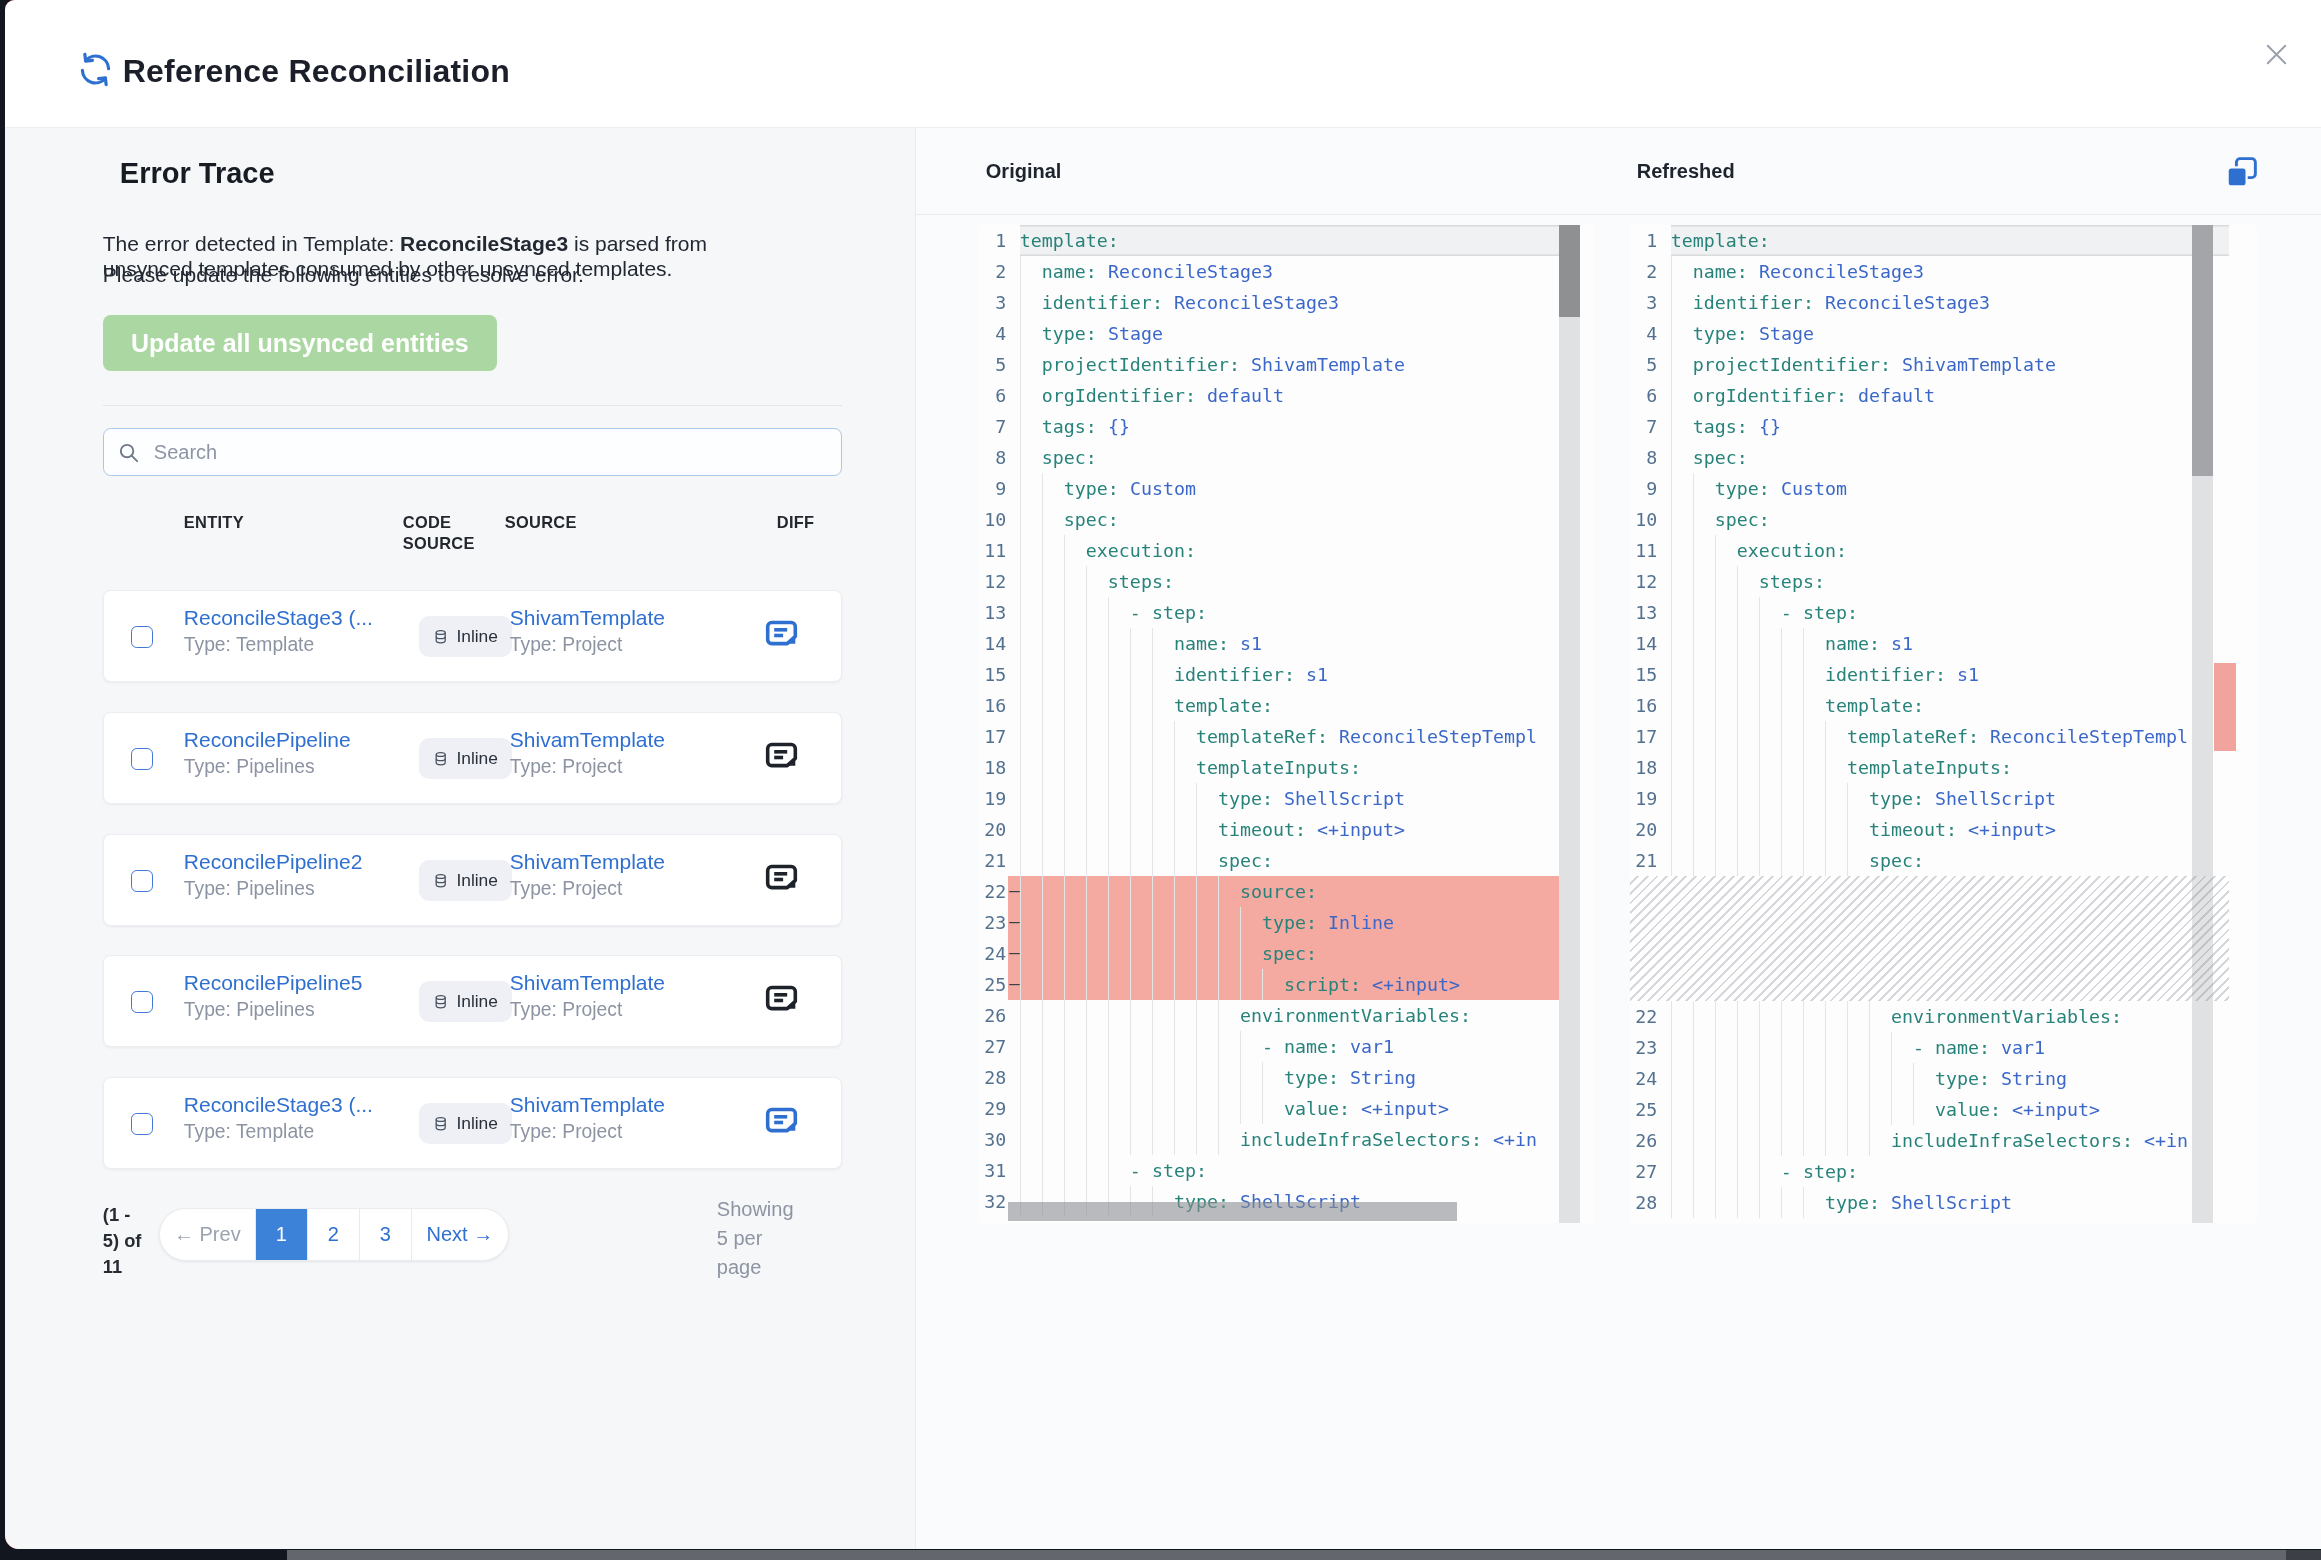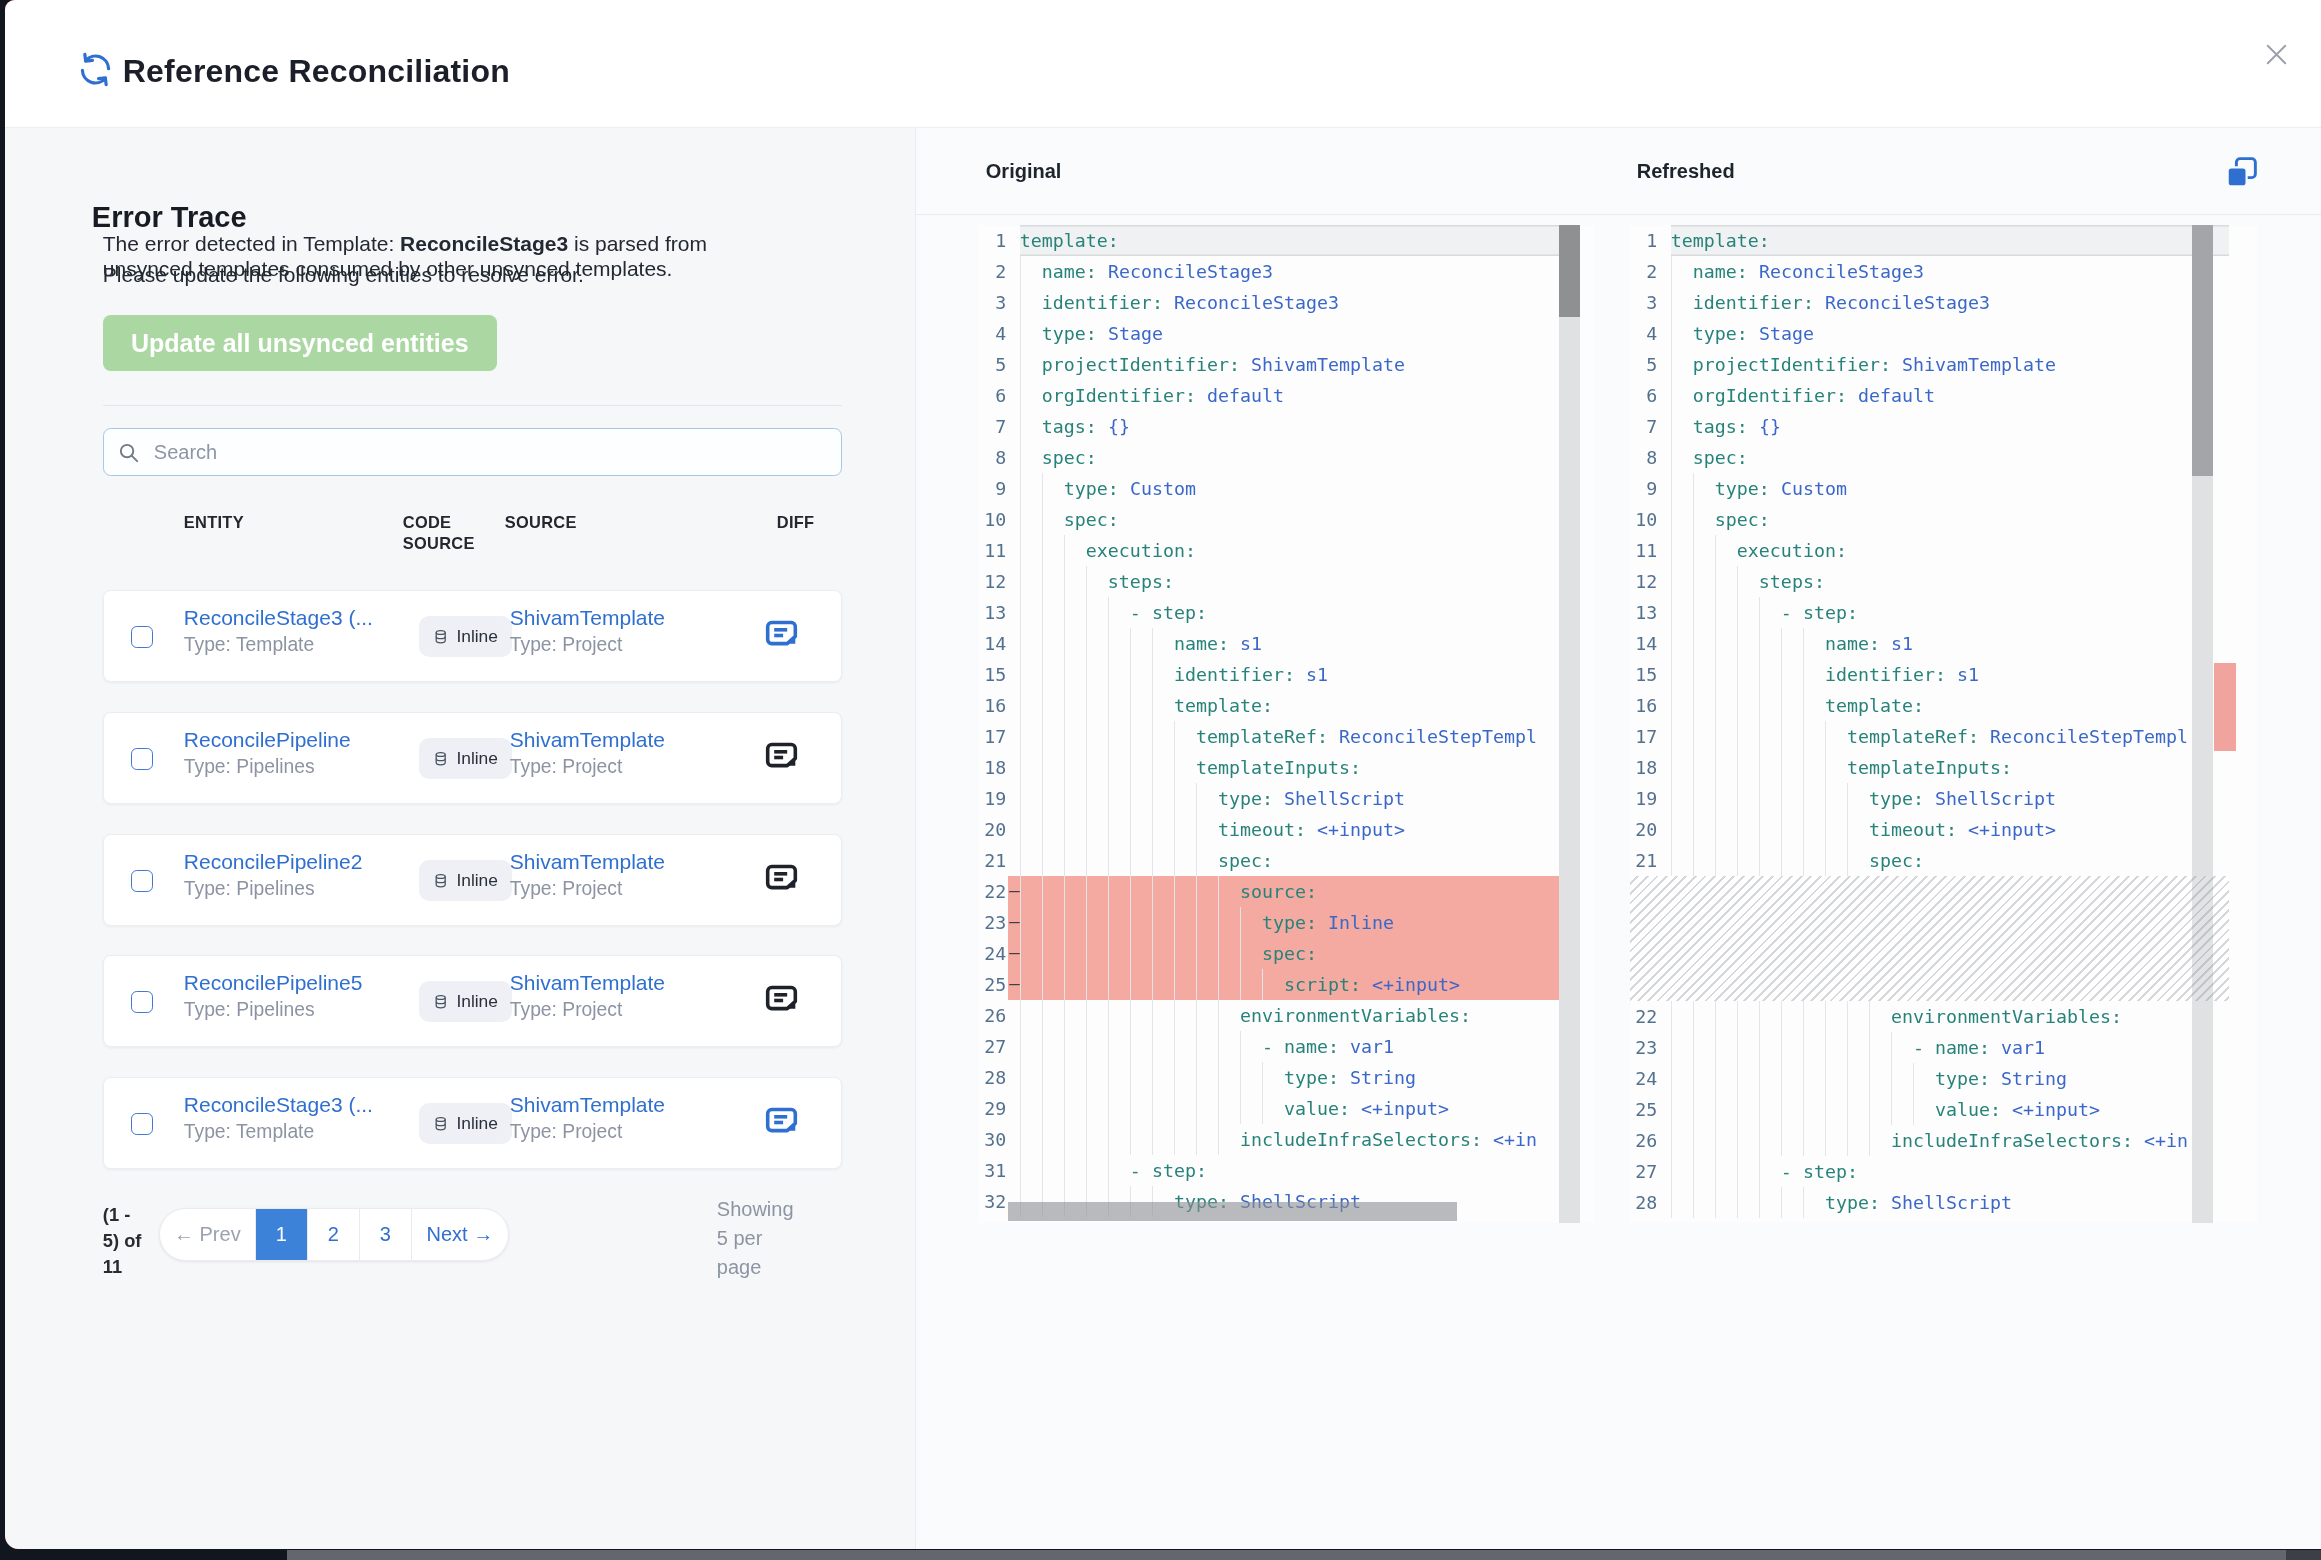--- a/index.html
+++ b/index.html
@@ -18,21 +18,21 @@
   .mheader { position:absolute; left:0; top:0; right:0; height:128px; background:#fff;
              border-bottom:1.4px solid #eceef2; z-index:4; }
   .mtitle { position:absolute; left:118px; top:53px; font-size:32px; font-weight:bold; color:#1a1f29; letter-spacing:0.2px; }
   .refresh-ic { position:absolute; left:72px; top:51px; width:37px; height:37px; }
   .close-ic { position:absolute; left:2254px; top:37px; width:35px; height:35px; cursor:pointer; }
 
   .body-left { position:absolute; left:0; top:128px; width:910px; bottom:0; background:#f6f7f9; }
   .body-right { position:absolute; left:910px; top:128px; right:0; bottom:0; background:#fafbfd; border-left:1px solid #e9ebef; }
 
   
-  .et-head { position:absolute; left:87px; top:29px; font-size:29px; font-weight:bold; color:#161b24;margin-top:44px; }
+  .et-head { position:absolute; left:115px; top:29px; font-size:29px; font-weight:bold; color:#161b24; }
   .et-p1 { position:absolute; left:98px; top:71px; width:686px; font-size:21px; line-height:25px; color:#232933;margin-top:32px; }
   .et-p1 b { font-weight:bold; }
   .et-p2 { position:absolute; left:98px; top:135px; width:686px; font-size:21px; color:#232933; }
   .upd-btn { position:absolute; left:98px; top:187px; width:394px; height:56px; background:#abd8a2; color:#fff;
              border:none; border-radius:7.7px; font-size:25px; font-weight:bold; font-family:inherit; cursor:pointer; }
   .l-div { position:absolute; left:98px; top:277px; width:739px; height:0; border-top:1.4px solid #e3e6ea; }
 
   .search-wrap { position:absolute; left:98px; top:300px; width:739px; height:48px; }
   .search-wrap input { width:100%; height:100%; border:1.5px solid #a9c7e9; border-radius:7.7px; background:#fdfeff;
                        font-size:20px; font-family:inherit; color:#39404c; padding-left:50px; outline:none; }

